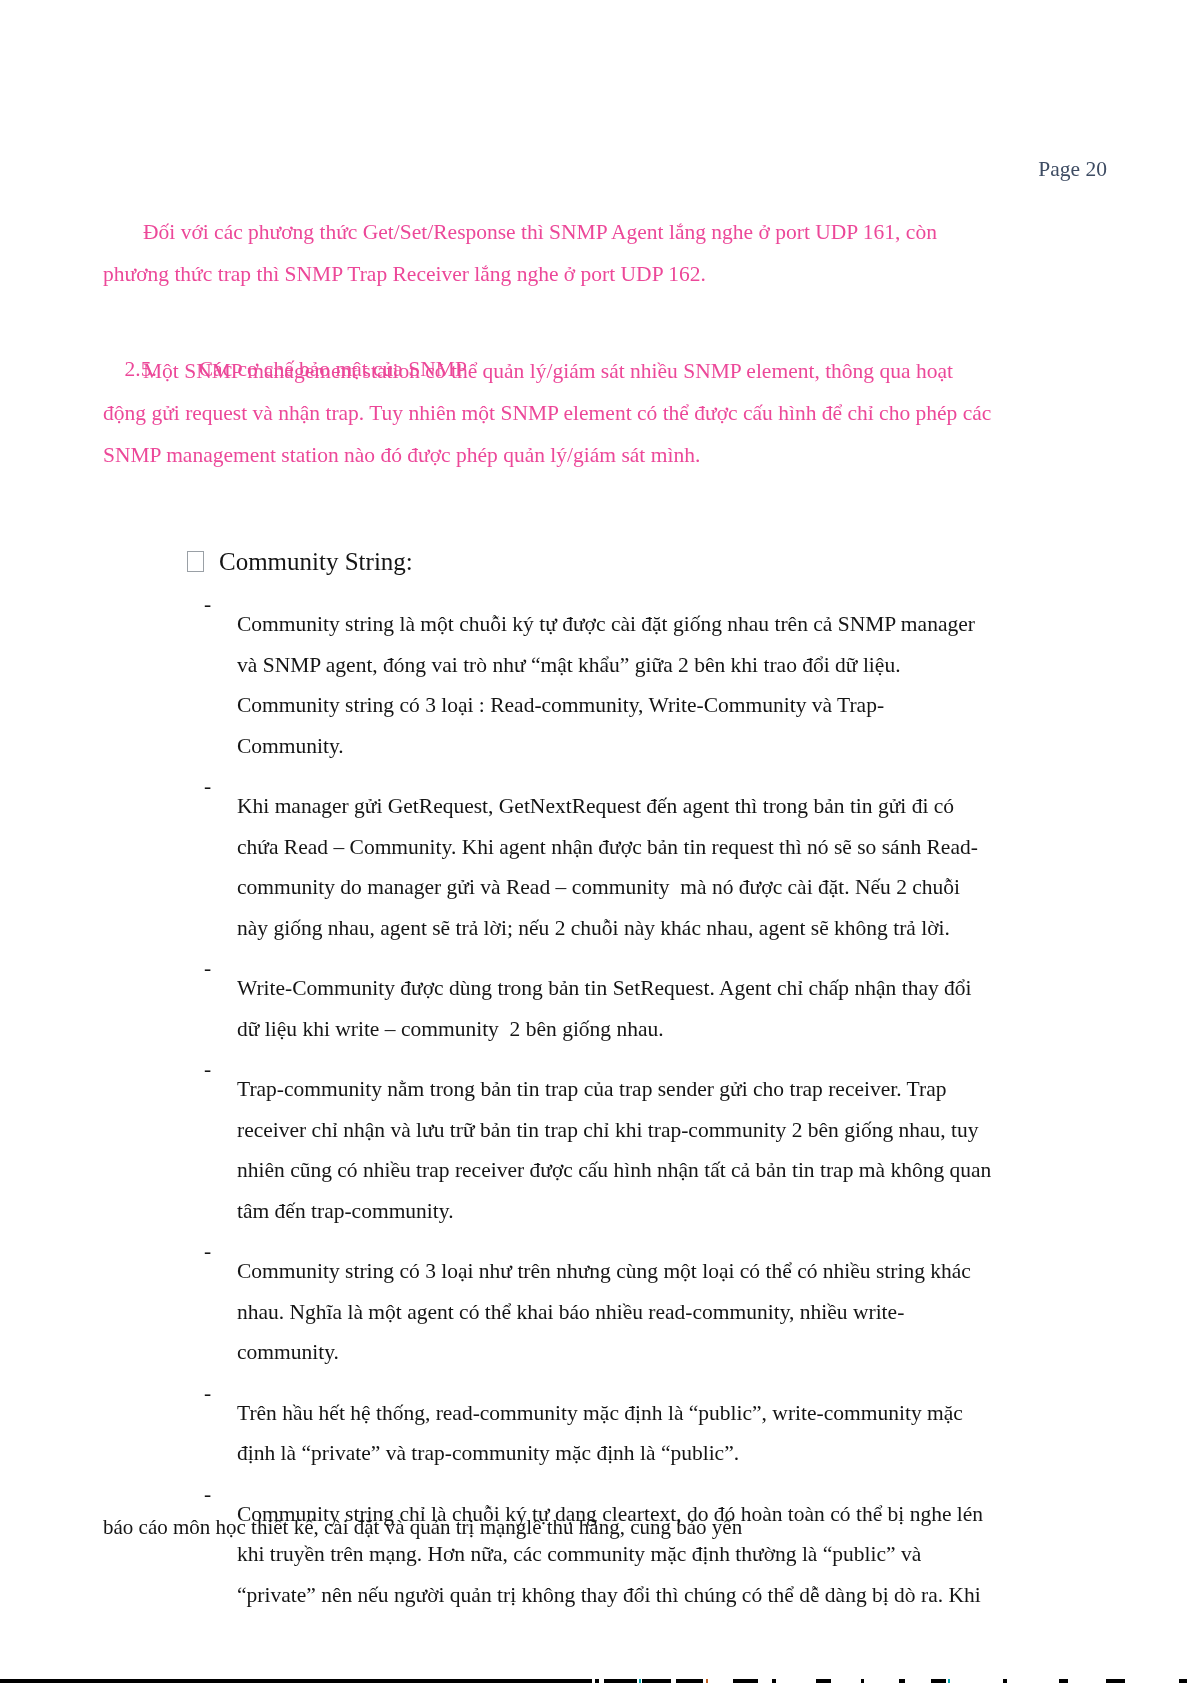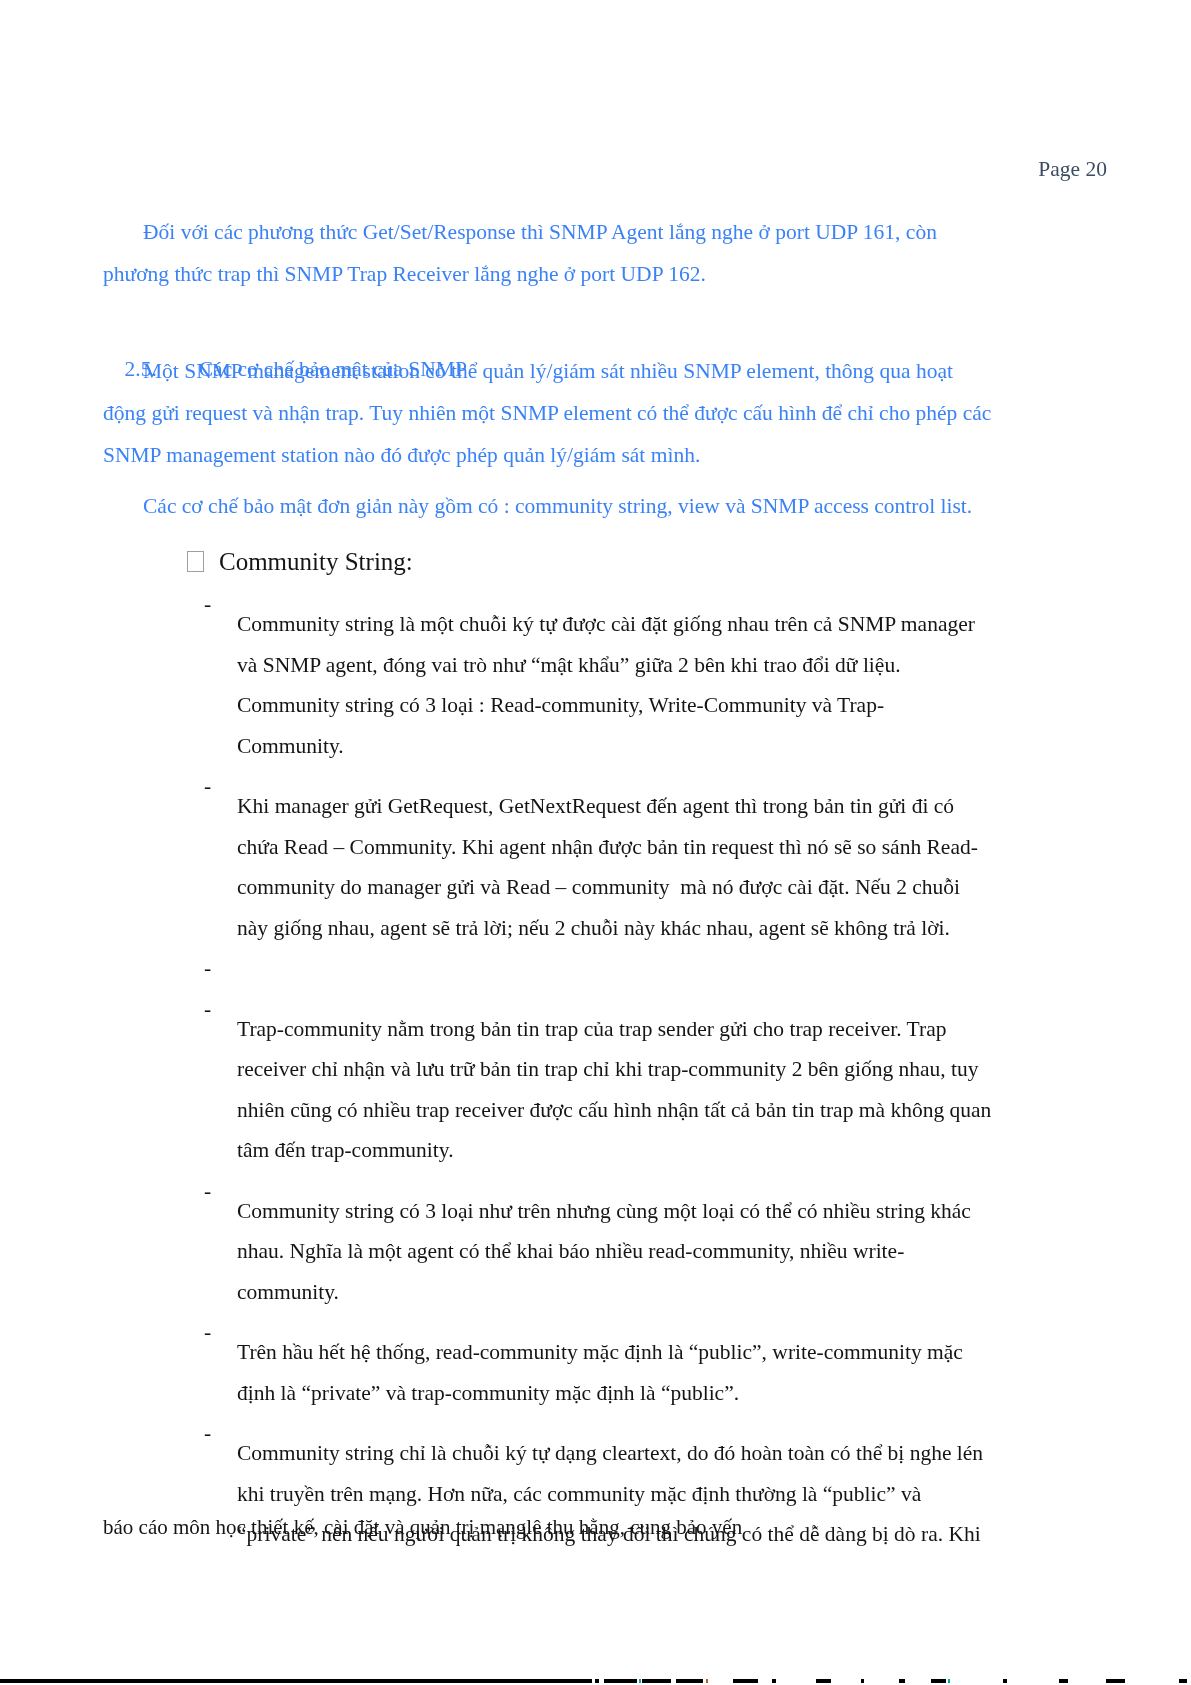--- a/index.html
+++ b/index.html
@@ -12,21 +12,21 @@
   }
   .page { position: absolute; inset: 0; width: 1191px; height: 1264px; background: #fff; }
 
   .textblock {
     position: absolute;
     left: 103px;
     width: 1000px;
     font-size: 21.5px;
     line-height: 42px;
     white-space: pre;        
-    color: #3b82f6;
+    color: #ec4899;
   }
   .indent { text-indent: 40px; }
 
   .page-number {
     position: absolute;
     top: 152px; right: 84px;
     font-size: 21.5px; line-height: 34px;
     color: #3e4c63;
     white-space: pre;
   }
@@ -85,21 +85,20 @@
 phương thức trap thì SNMP Trap Receiver lắng nghe ở port UDP 162.</div>
 
   <div class="textblock heading">
     <span class="h-num">2.5.</span><span>Các cơ chế bảo mật của SNMP</span>
   </div>
 
   <div class="textblock p-management indent">Một SNMP management station có thể quản lý/giám sát nhiều SNMP element, thông qua hoạt
 động gửi request và nhận trap. Tuy nhiên một SNMP element có thể được cấu hình để chỉ cho phép các
 SNMP management station nào đó được phép quản lý/giám sát mình.</div>
 
-  <div class="textblock p-mechanisms indent">Các cơ chế bảo mật đơn giản này gồm có : community string, view và SNMP access control list.</div>
 
   <div class="bullet-line">
     <span class="bullet-box"></span>
     <span>Community String:</span>
   </div>
 
   <div class="dash-list">
 
     <div class="dash-item">
       <span class="dash-marker">-</span>
@@ -112,20 +111,22 @@
     <div class="dash-item">
       <span class="dash-marker">-</span>
       <span class="dash-text">Khi manager gửi GetRequest, GetNextRequest đến agent thì trong bản tin gửi đi có
 chứa Read – Community. Khi agent nhận được bản tin request thì nó sẽ so sánh Read-
 community do manager gửi và Read – community  mà nó được cài đặt. Nếu 2 chuỗi
 này giống nhau, agent sẽ trả lời; nếu 2 chuỗi này khác nhau, agent sẽ không trả lời.</span>
     </div>
 
     <div class="dash-item">
       <span class="dash-marker">-</span>
+      <span class="dash-text">Write-Community được dùng trong bản tin SetRequest. Agent chỉ chấp nhận thay đổi
+dữ liệu khi write – community  2 bên giống nhau.</span>
     </div>
 
     <div class="dash-item">
       <span class="dash-marker">-</span>
       <span class="dash-text">Trap-community nằm trong bản tin trap của trap sender gửi cho trap receiver. Trap
 receiver chỉ nhận và lưu trữ bản tin trap chỉ khi trap-community 2 bên giống nhau, tuy
 nhiên cũng có nhiều trap receiver được cấu hình nhận tất cả bản tin trap mà không quan
 tâm đến trap-community.</span>
     </div>
 

